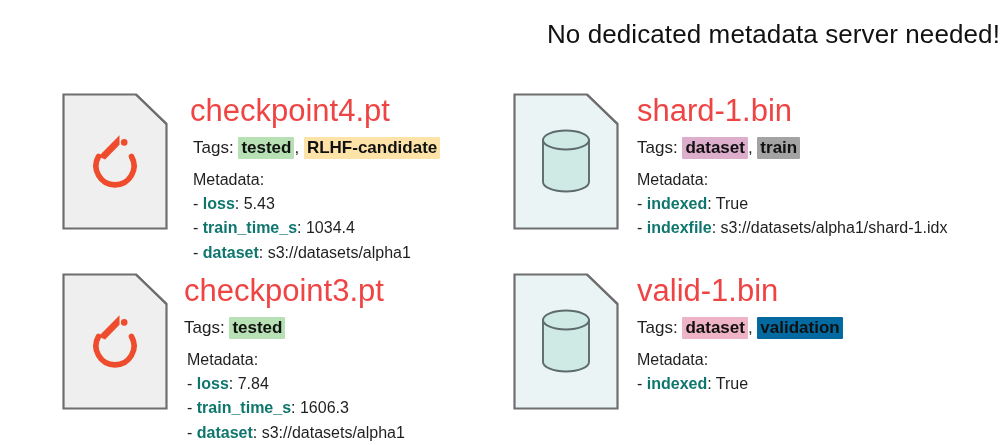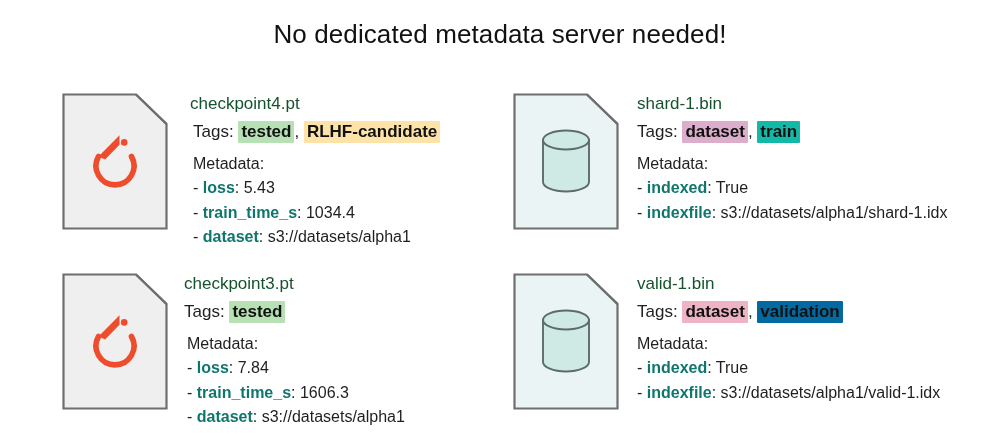--- a/index.html
+++ b/index.html
@@ -16,21 +16,21 @@
     color: #1a1a1a;
     -webkit-font-smoothing: antialiased;
   }
 
   
   .page-title {
     position: absolute;
     top: 19px;
     left: 0;
     width: 1000px;
-    text-align: center;
+    text-align: right;
     font-size: 26px;
     font-weight: 400;
     letter-spacing: 0.1px;
     color: #111111;
     white-space: nowrap;
   }
 
   
   .card {
     position: absolute;
@@ -50,23 +50,23 @@
     position: relative;
   }
   .file-icon svg { display: block; }
 
   
   .card-text {
     margin-left: 21px;
     padding-top: 1px;
   }
   .card-title {
-    font-size: 17px;
+    font-size: 31px;
     font-weight: 400;
-    color: #14532d;
+    color: #ef4444;
     line-height: 1.12;
     letter-spacing: 0px;
     white-space: nowrap;
     margin-bottom: 8px;
   }
   .tags-line {
     font-size: 17px;
     color: #1f1f1f;
     line-height: 1.35;
     white-space: nowrap;
@@ -133,21 +133,21 @@
         <path d="M1.5 1.5 H74 L104.5 31 V135.5 H1.5 Z" fill="#eaf4f4" stroke="#6e6e6e" stroke-width="2.2" stroke-linejoin="miter"></path>
         <path d="M74 1.5 L104.5 31" fill="none" stroke="#6e6e6e" stroke-width="2.2"></path>
         <g transform="translate(53,68)">
           <path d="M -23 -21 h46 v42 a23 9.5 0 0 1 -46 0 Z" fill="#cfe9e5" stroke="#5c6b6b" stroke-width="1.9" stroke-linejoin="round"></path>
           <ellipse cx="0" cy="-21" rx="23" ry="9.5" fill="#cfe9e5" stroke="#5c6b6b" stroke-width="1.9"></ellipse>
         </g>
       </svg>
     </div>
     <div class="card-text">
       <div class="card-title">shard-1.bin</div>
-      <div class="tags-line"><span class="tags-label">Tags:</span> <span class="tag" style="background-color: rgb(220, 174, 203);">dataset</span><span class="tag-sep">, </span><span class="tag" style="background-color: #14b8a6;">train</span></div>
+      <div class="tags-line"><span class="tags-label">Tags:</span> <span class="tag" style="background-color: rgb(220, 174, 203);">dataset</span><span class="tag-sep">, </span><span class="tag" style="background-color: #a3a3a3;">train</span></div>
       <div class="meta-block">
         <div class="meta-head">Metadata:</div>
         <div class="meta-row">- <span class="meta-key">indexed</span>: <span>True</span></div>
         <div class="meta-row">- <span class="meta-key">indexfile</span>: <span>s3://datasets/alpha1/shard-1.idx</span></div>
       </div>
     </div>
   </div>
 <div class="card" id="card-2">
     <div class="file-icon">
       <svg width="106" height="137" viewBox="0 0 106 137" xmlns="http://www.w3.org/2000/svg">
@@ -181,16 +181,15 @@
           <ellipse cx="0" cy="-21" rx="23" ry="9.5" fill="#cfe9e5" stroke="#5c6b6b" stroke-width="1.9"></ellipse>
         </g>
       </svg>
     </div>
     <div class="card-text">
       <div class="card-title">valid-1.bin</div>
       <div class="tags-line"><span class="tags-label">Tags:</span> <span class="tag" style="background-color: rgb(238, 180, 198);">dataset</span><span class="tag-sep">, </span><span class="tag" style="background-color: #0369a1;">validation</span></div>
       <div class="meta-block">
         <div class="meta-head">Metadata:</div>
         <div class="meta-row">- <span class="meta-key">indexed</span>: <span>True</span></div>
-        <div class="meta-row">- <span class="meta-key">indexfile</span>: <span>s3://datasets/alpha1/valid-1.idx</span></div>
       </div>
     </div>
   </div>
 
 </body></html>

